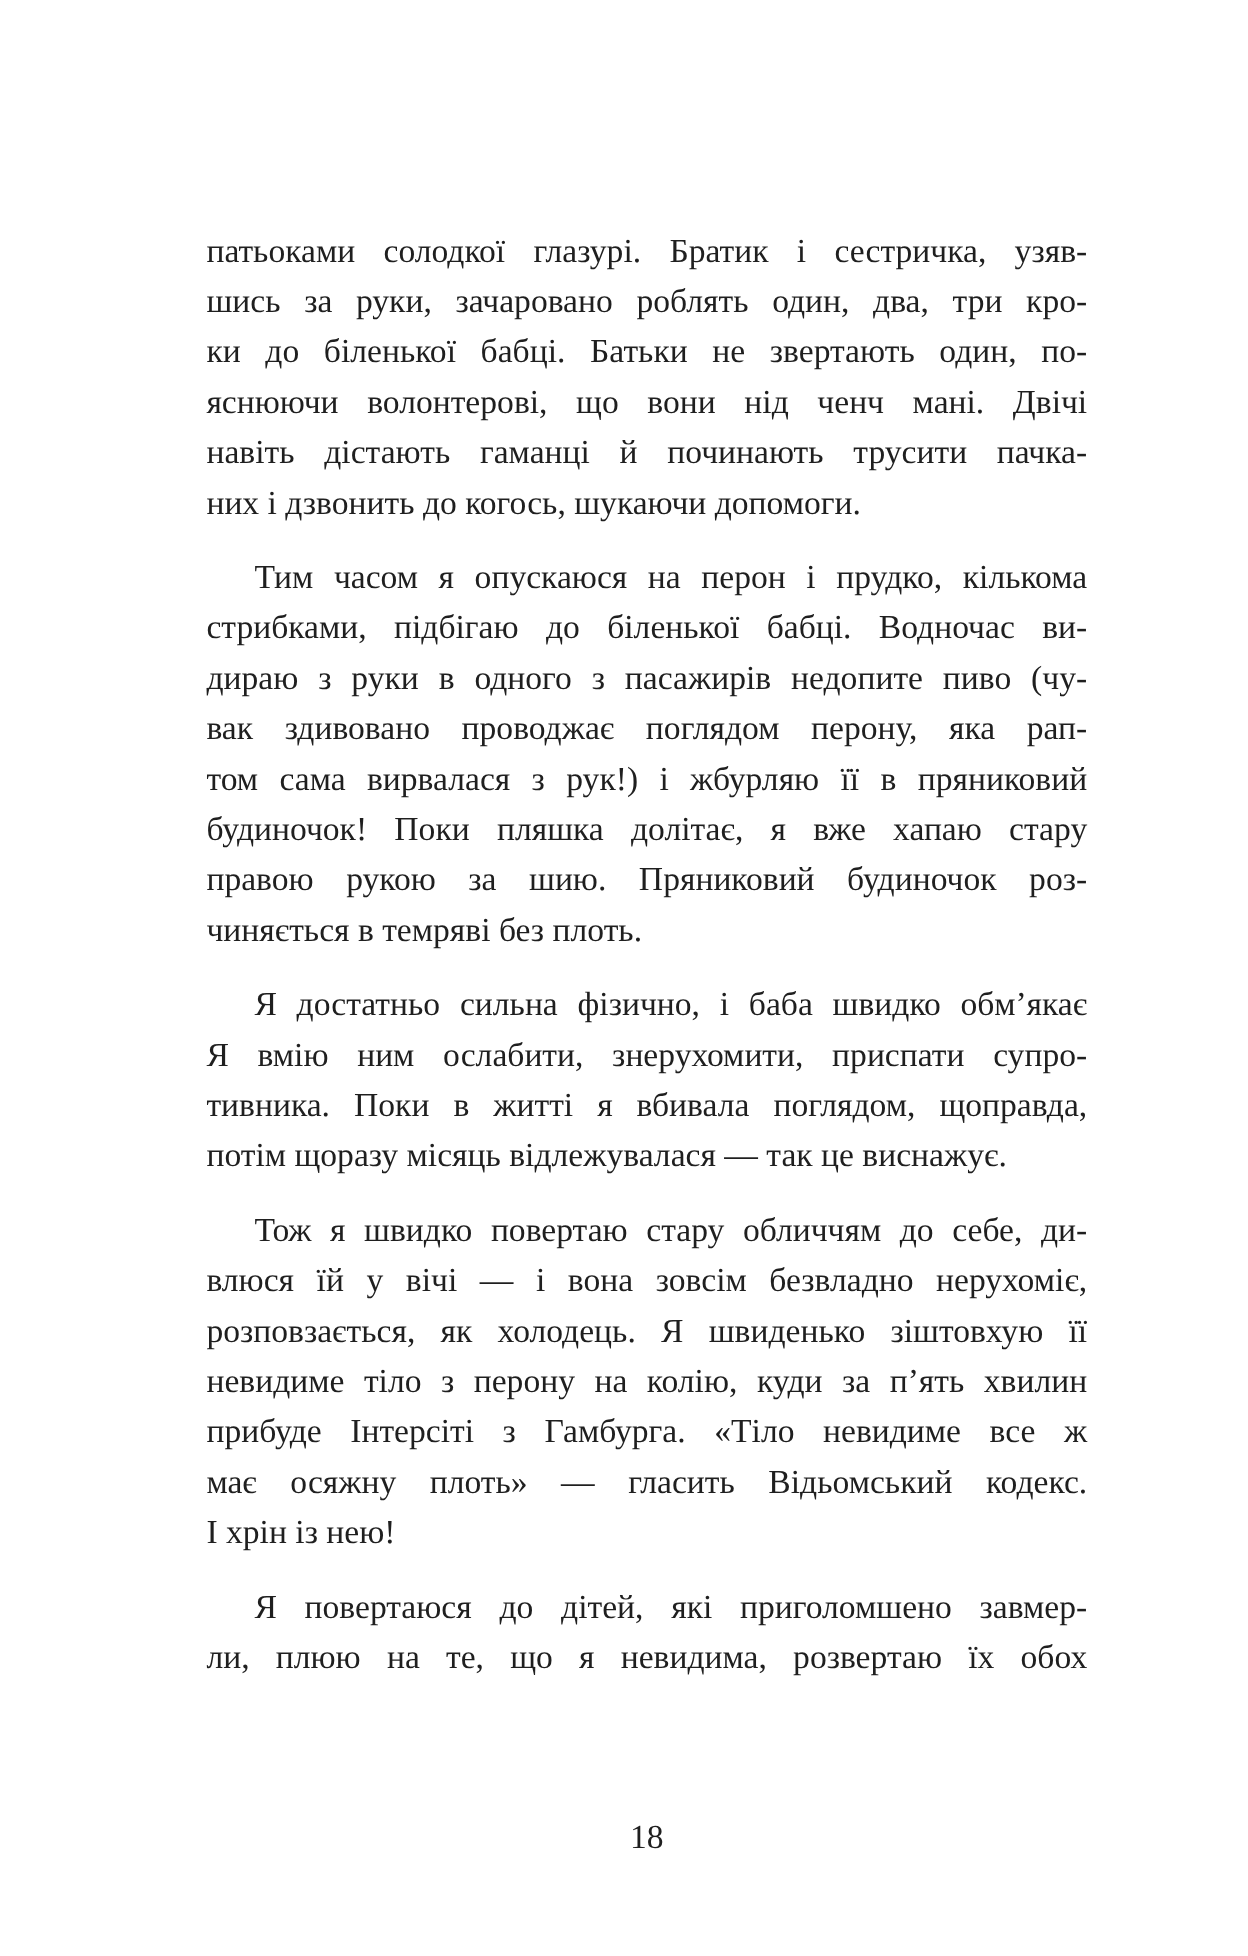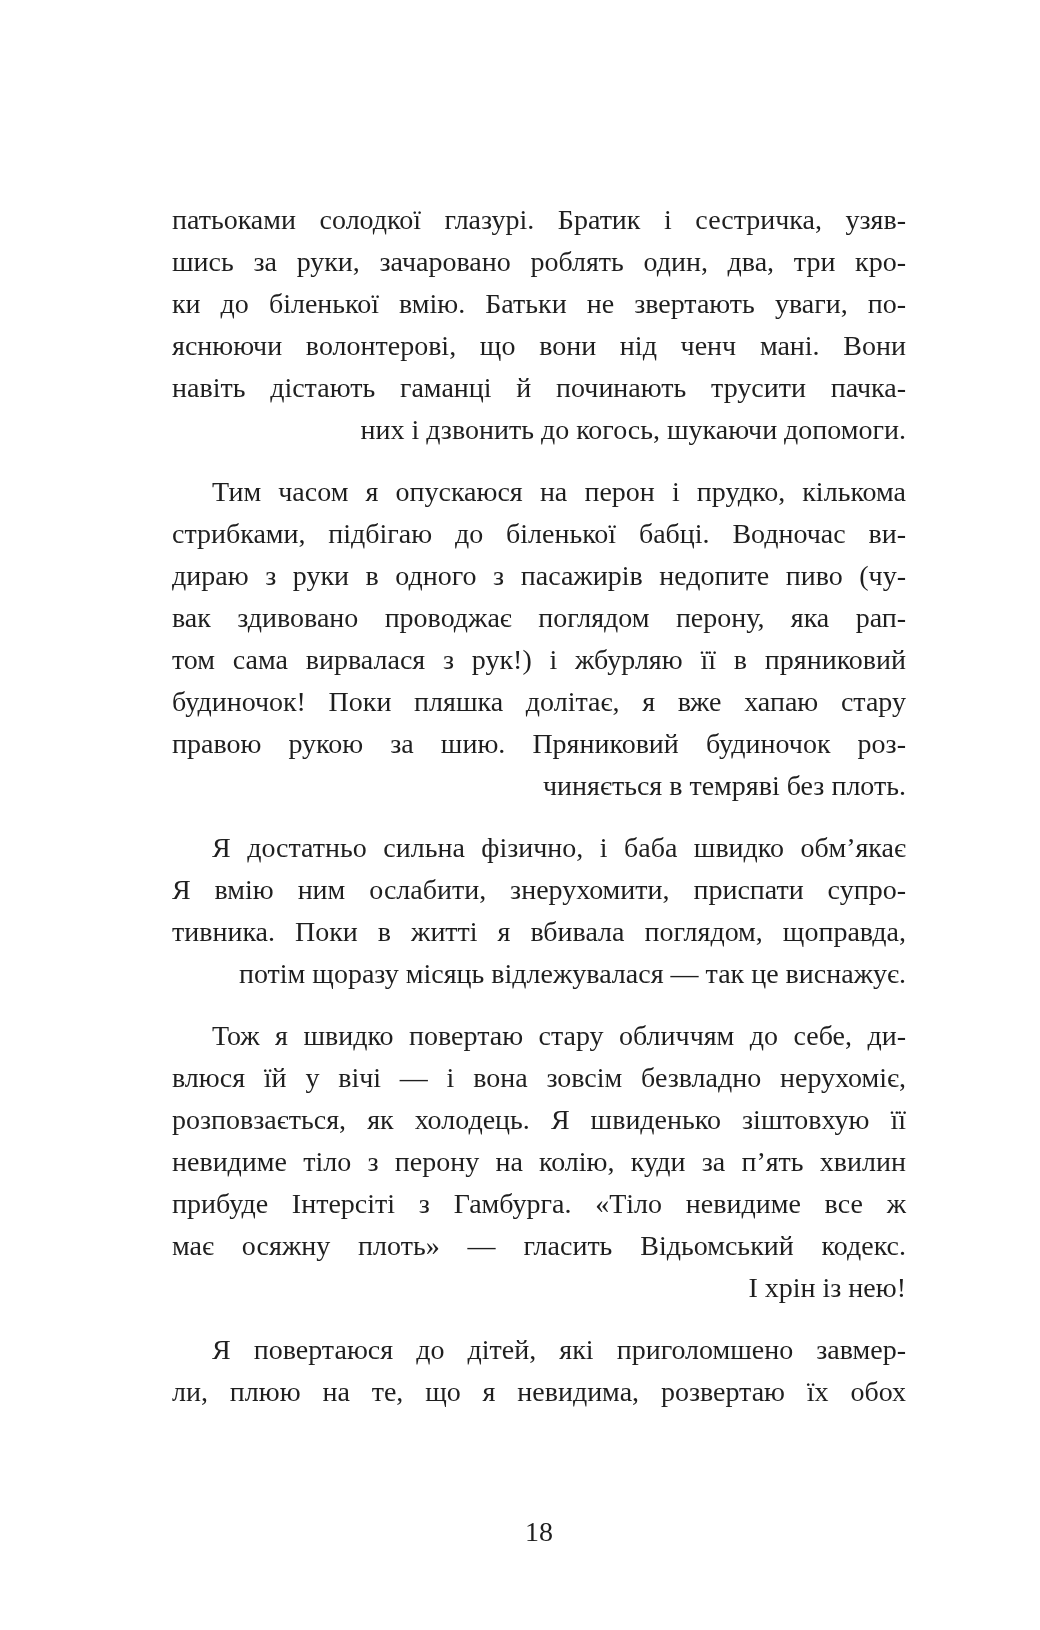--- a/index.html
+++ b/index.html
@@ -15,32 +15,32 @@
     font-family: "Liberation Serif", serif;
   }
   .page {
     position: absolute;
     inset: 0;
     background: #ffffff;
   }
   .text-block {
     position: absolute;
     left: 172px;
-    top: 199px;
+    top: 189px;
     width: 734px;
     font-size: 28px;
     line-height: 42px;
     color: #1f1f1f;
   }
   .para {
     margin: 0;
     padding: 0;
   }
   .line {
-    text-align: right;
+    text-align: left;
     white-space: normal;
   }
   
   .line.j {
     text-align: justify;
     text-align-last: justify;
   }
   
   .line.ind {
     padding-left: 40px;
@@ -58,22 +58,22 @@
   }
 </style>
 </head>
 <body>
 
 <div class="page">
   <main class="text-block" id="text-block">
       <div class="para">
         <div class="line j">патьоками солодкої глазурі. Братик і сестричка, узяв-</div>
         <div class="line j">шись за руки, зачаровано роблять один, два, три кро-</div>
-        <div class="line j">ки до біленької вмію. Батьки не звертають уваги, по-</div>
-        <div class="line j">яснюючи волонтерові, що вони нід ченч мані. Вони</div>
+        <div class="line j">ки до біленької бабці. Батьки не звертають один, по-</div>
+        <div class="line j">яснюючи волонтерові, що вони нід ченч мані. Двічі</div>
         <div class="line j">навіть дістають гаманці й починають трусити пачка-</div>
         <div class="line">них і дзвонить до когось, шукаючи допомоги.</div>
       </div>
       <div class="para">
         <div class="line j ind">Тим часом я опускаюся на перон і прудко, кількома</div>
         <div class="line j">стрибками, підбігаю до біленької бабці. Водночас ви-</div>
         <div class="line j">дираю з руки в одного з пасажирів недопите пиво (чу-</div>
         <div class="line j">вак здивовано проводжає поглядом перону, яка рап-</div>
         <div class="line j">том сама вирвалася з рук!) і жбурляю її в пряниковий</div>
         <div class="line j">будиночок! Поки пляшка долітає, я вже хапаю стару</div>

